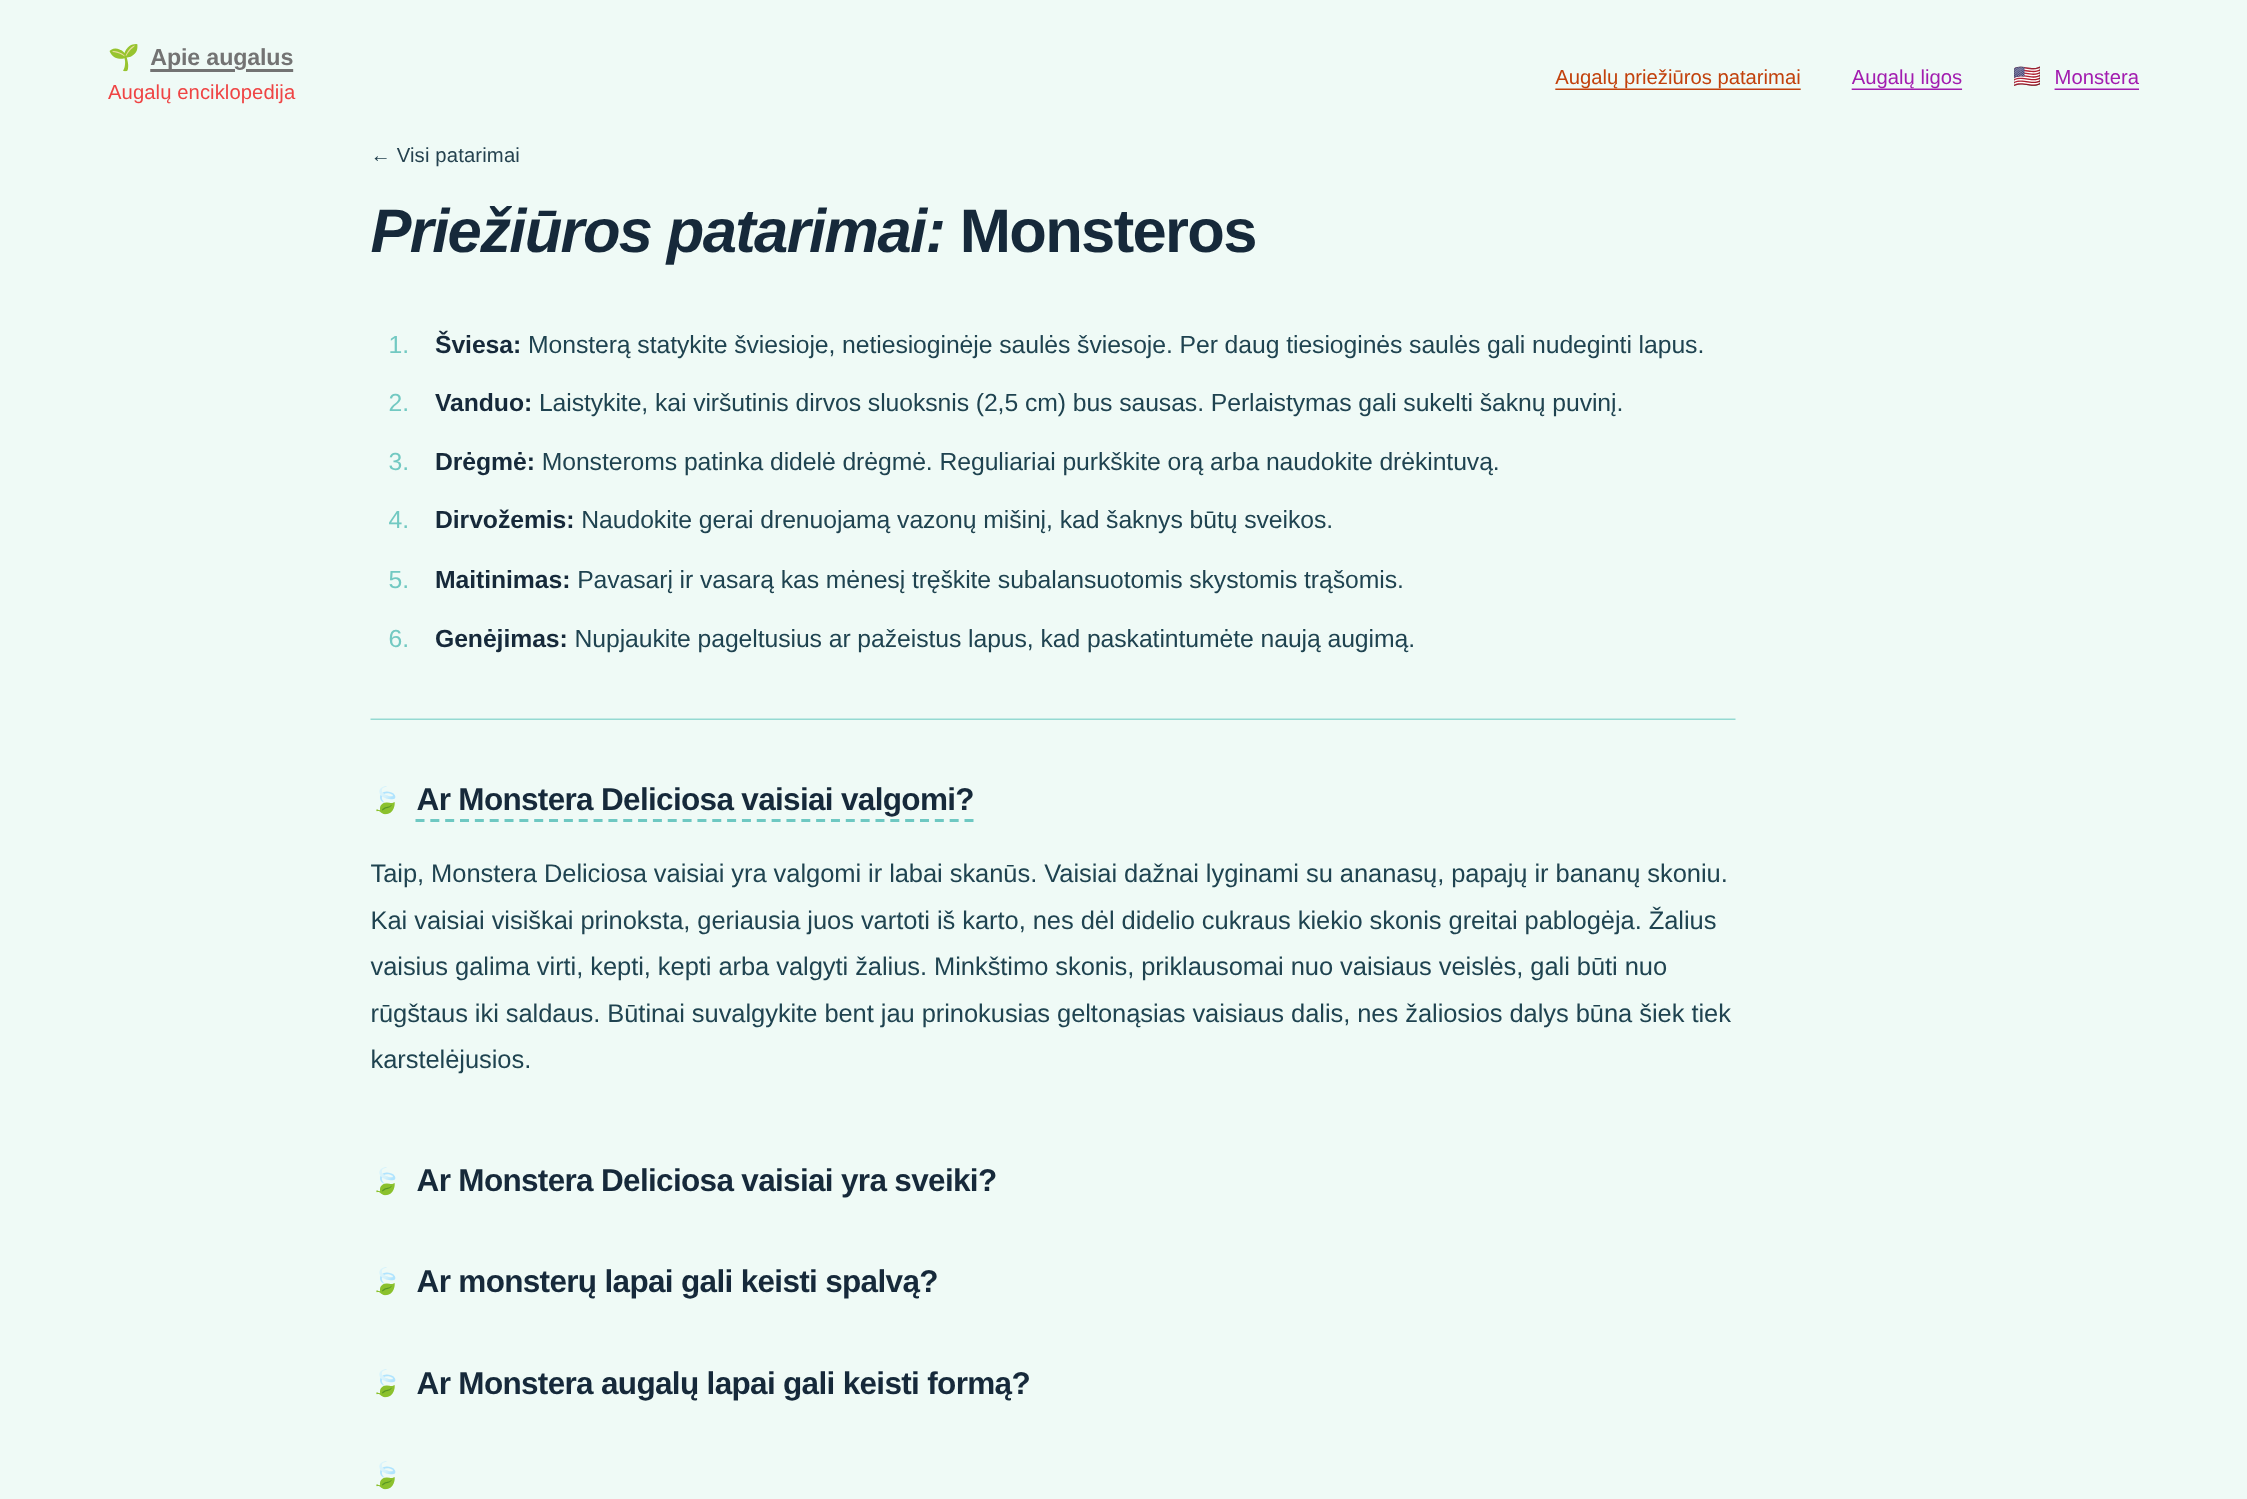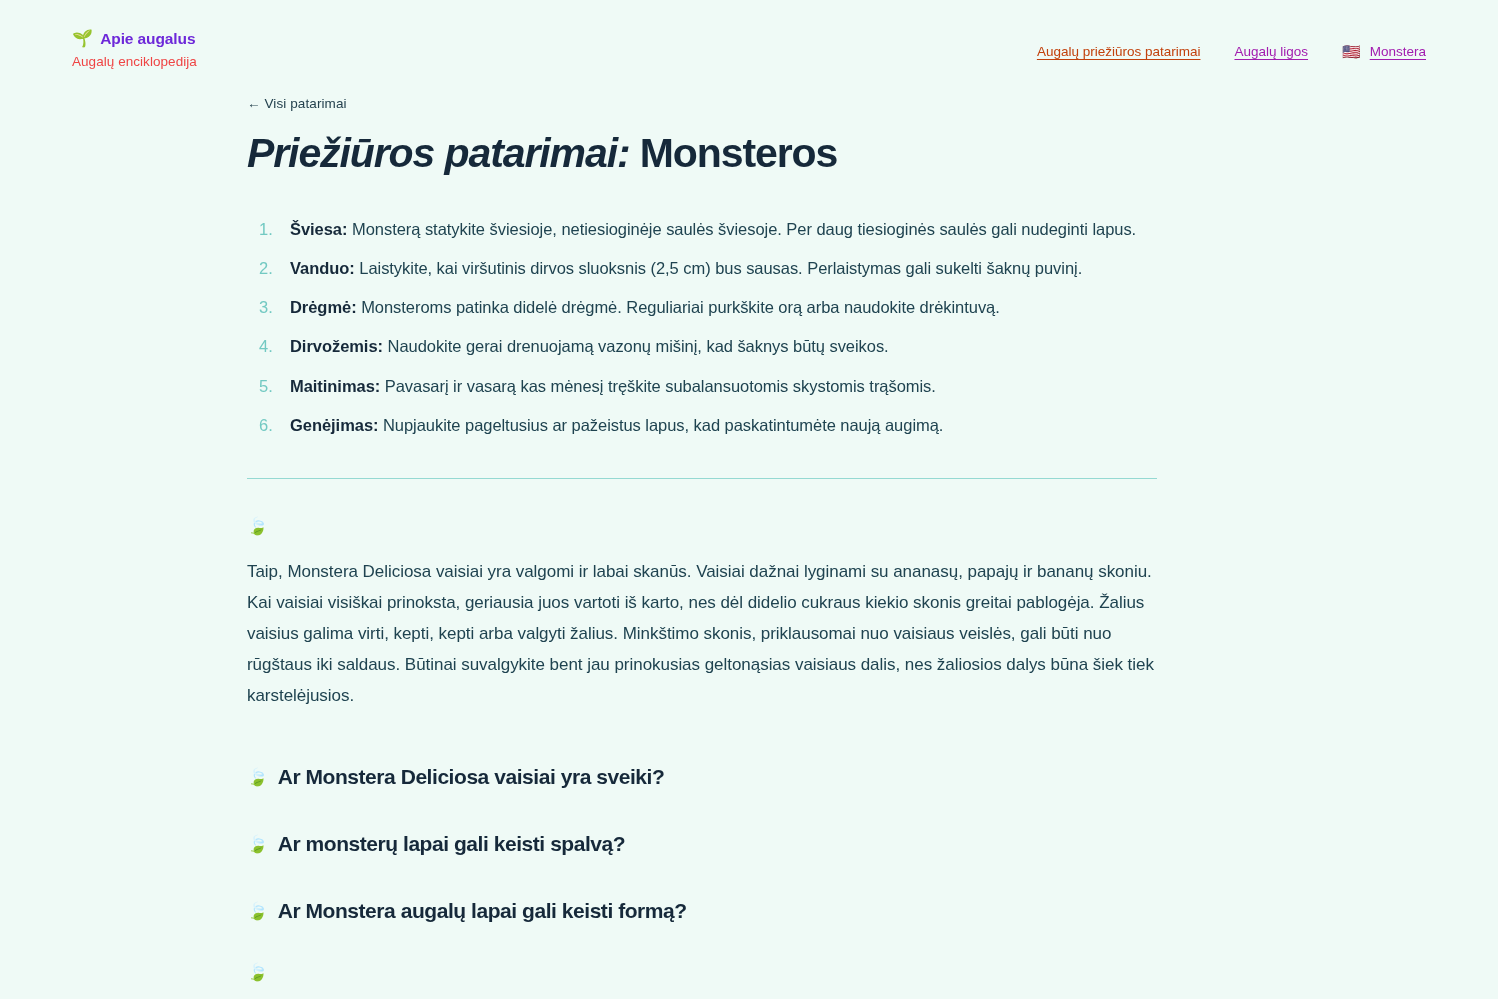--- a/index.html
+++ b/index.html
@@ -37,21 +37,22 @@
   }
   .brand-icon {
     font-size: 17px;
     line-height: 1;
     display: inline-block;
     filter: saturate(1.1);
   }
   .brand-name {
     font-size: 15.5px;
     font-weight: 700;
-    color: #6d28d9;
+    color: #737373;
+    text-decoration: underline;
     text-underline-offset: 3px;
     text-decoration-thickness: 1.5px;
     letter-spacing: -0.1px;
   }
   .brand-tagline {
     margin-top: 8px;
     font-size: 13.5px;
     color: #ef4444;
     font-weight: 400;
     letter-spacing: 0.05px;
@@ -235,20 +236,21 @@
       <li><span class="lbl">Maitinimas:</span><span> Pavasarį ir vasarą kas mėnesį tręškite subalansuotomis skystomis trąšomis.</span></li>
       <li><span class="lbl">Genėjimas:</span><span> Nupjaukite pageltusius ar pažeistus lapus, kad paskatintumėte naują augimą.</span></li>
     </ol>
 
   <hr class="divider">
 
   <section class="faq">
       <div class="faq-item active">
         <div class="faq-q">
           <span class="faq-icon">🍃</span>
+          <span class="qtext">Ar Monstera Deliciosa vaisiai valgomi?</span>
         </div>
         <p class="faq-a">Taip, Monstera Deliciosa vaisiai yra valgomi ir labai skanūs. Vaisiai dažnai lyginami su ananasų, papajų ir bananų skoniu. Kai vaisiai visiškai prinoksta, geriausia juos vartoti iš karto, nes dėl didelio cukraus kiekio skonis greitai pablogėja. Žalius vaisius galima virti, kepti, kepti arba valgyti žalius. Minkštimo skonis, priklausomai nuo vaisiaus veislės, gali būti nuo rūgštaus iki saldaus. Būtinai suvalgykite bent jau prinokusias geltonąsias vaisiaus dalis, nes žaliosios dalys būna šiek tiek karstelėjusios.</p>
       </div>
       <div class="faq-item">
         <div class="faq-q">
           <span class="faq-icon">🍃</span>
           <span class="qtext">Ar Monstera Deliciosa vaisiai yra sveiki?</span>
         </div>
       </div>
       <div class="faq-item">

